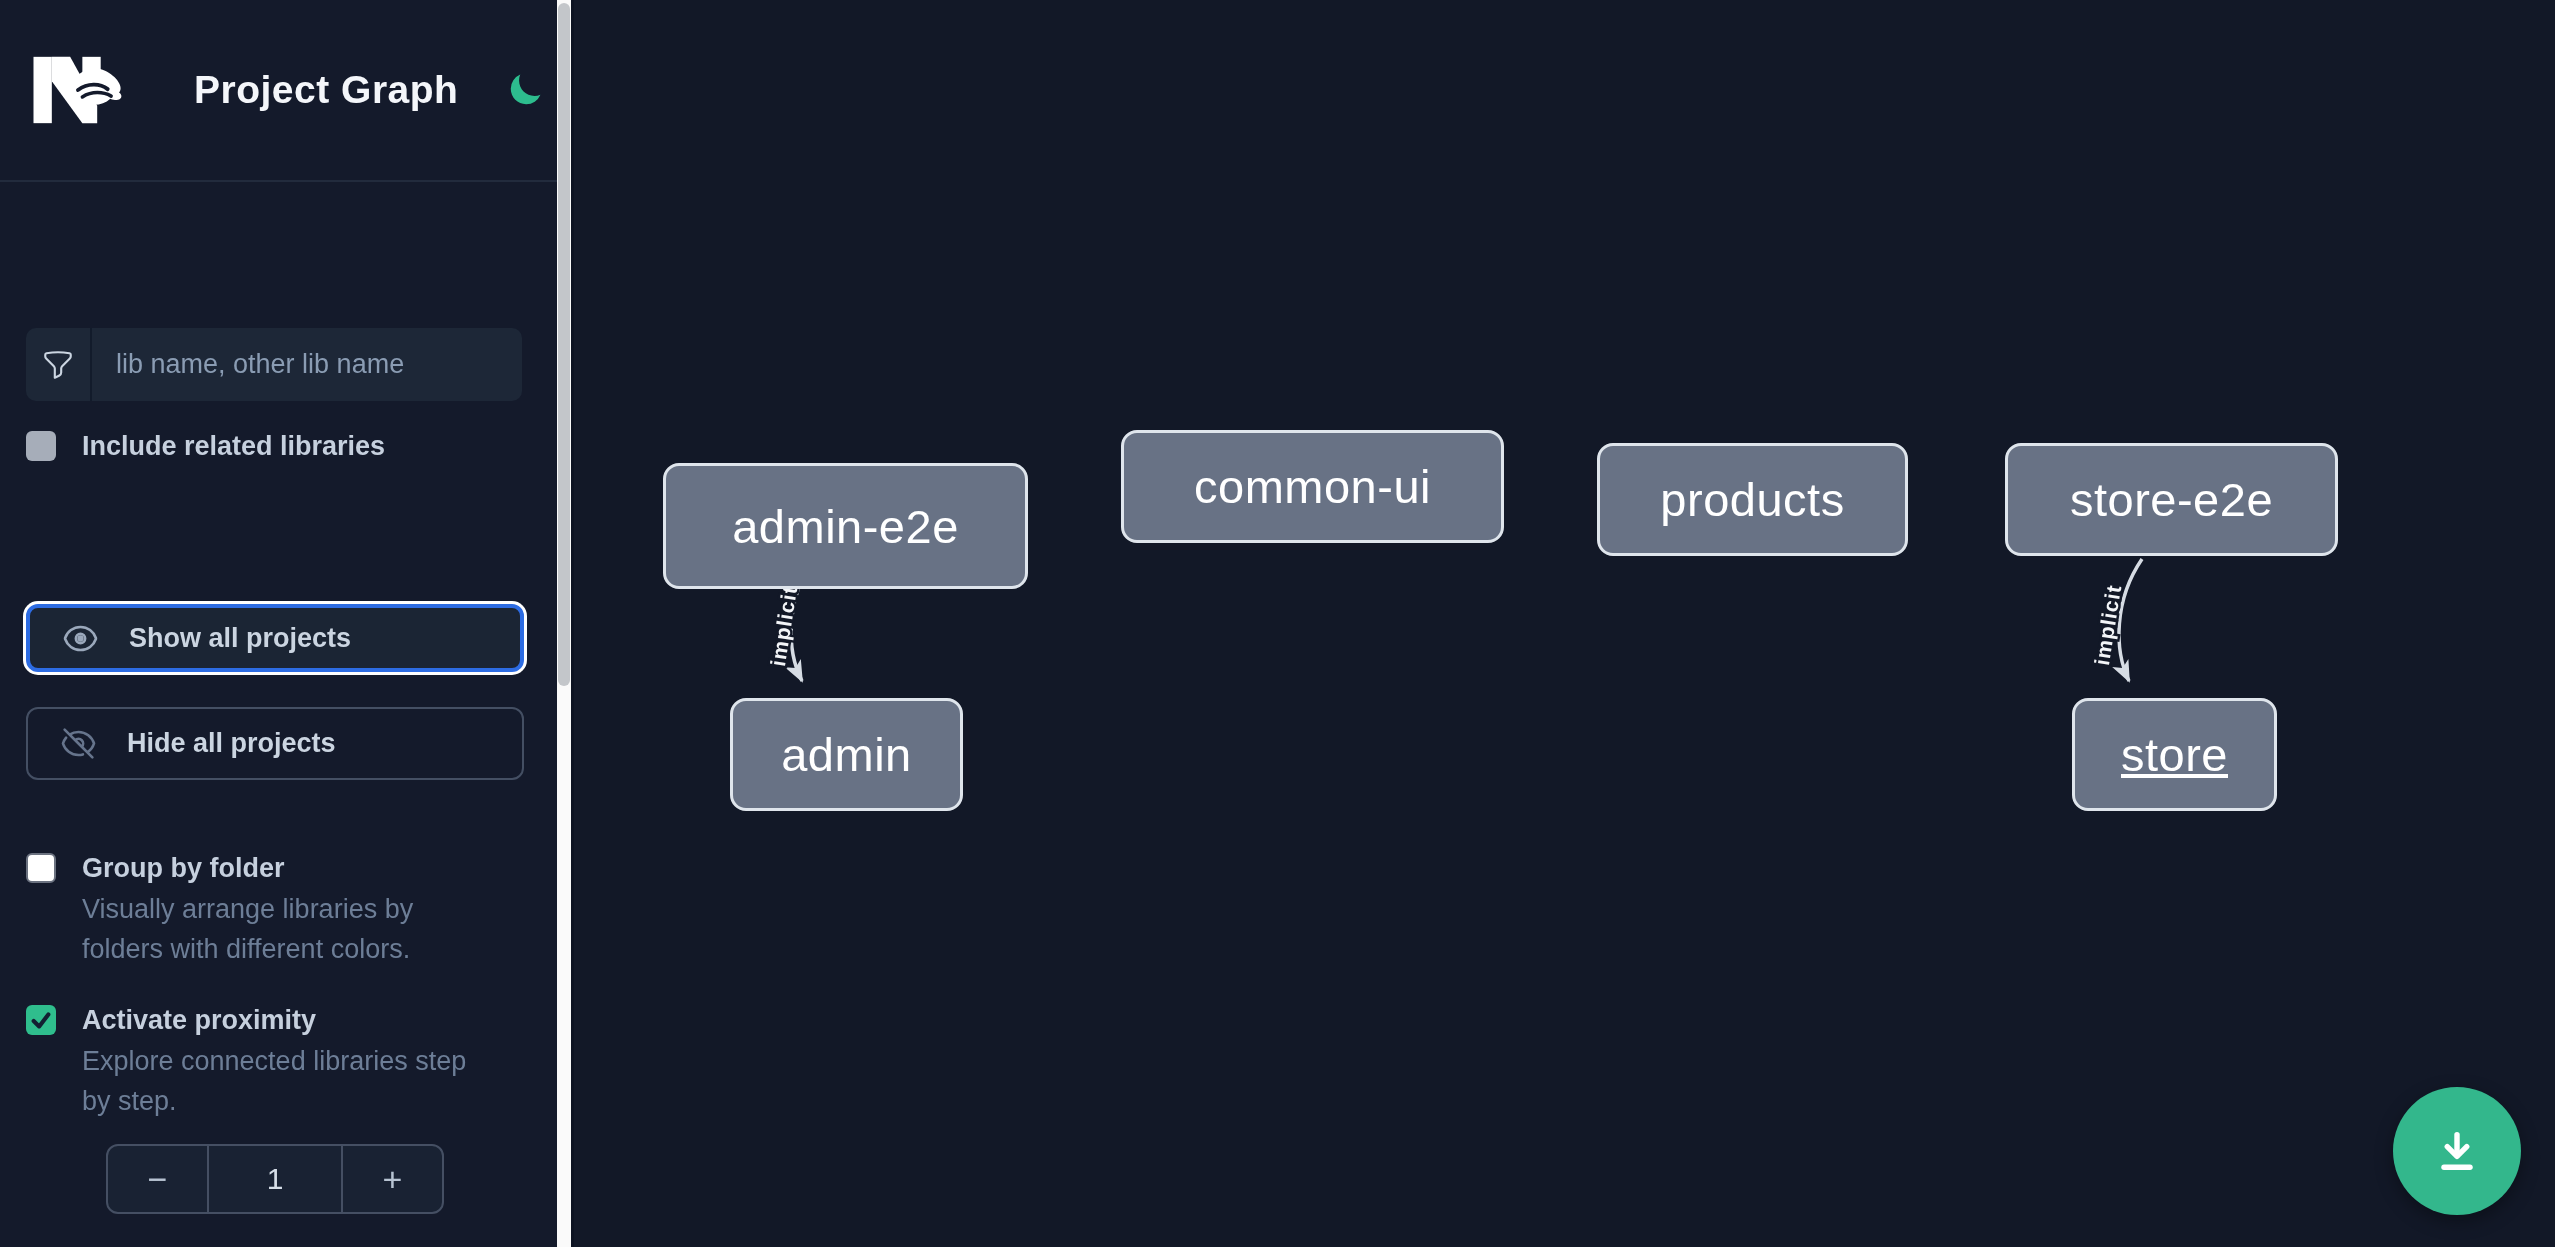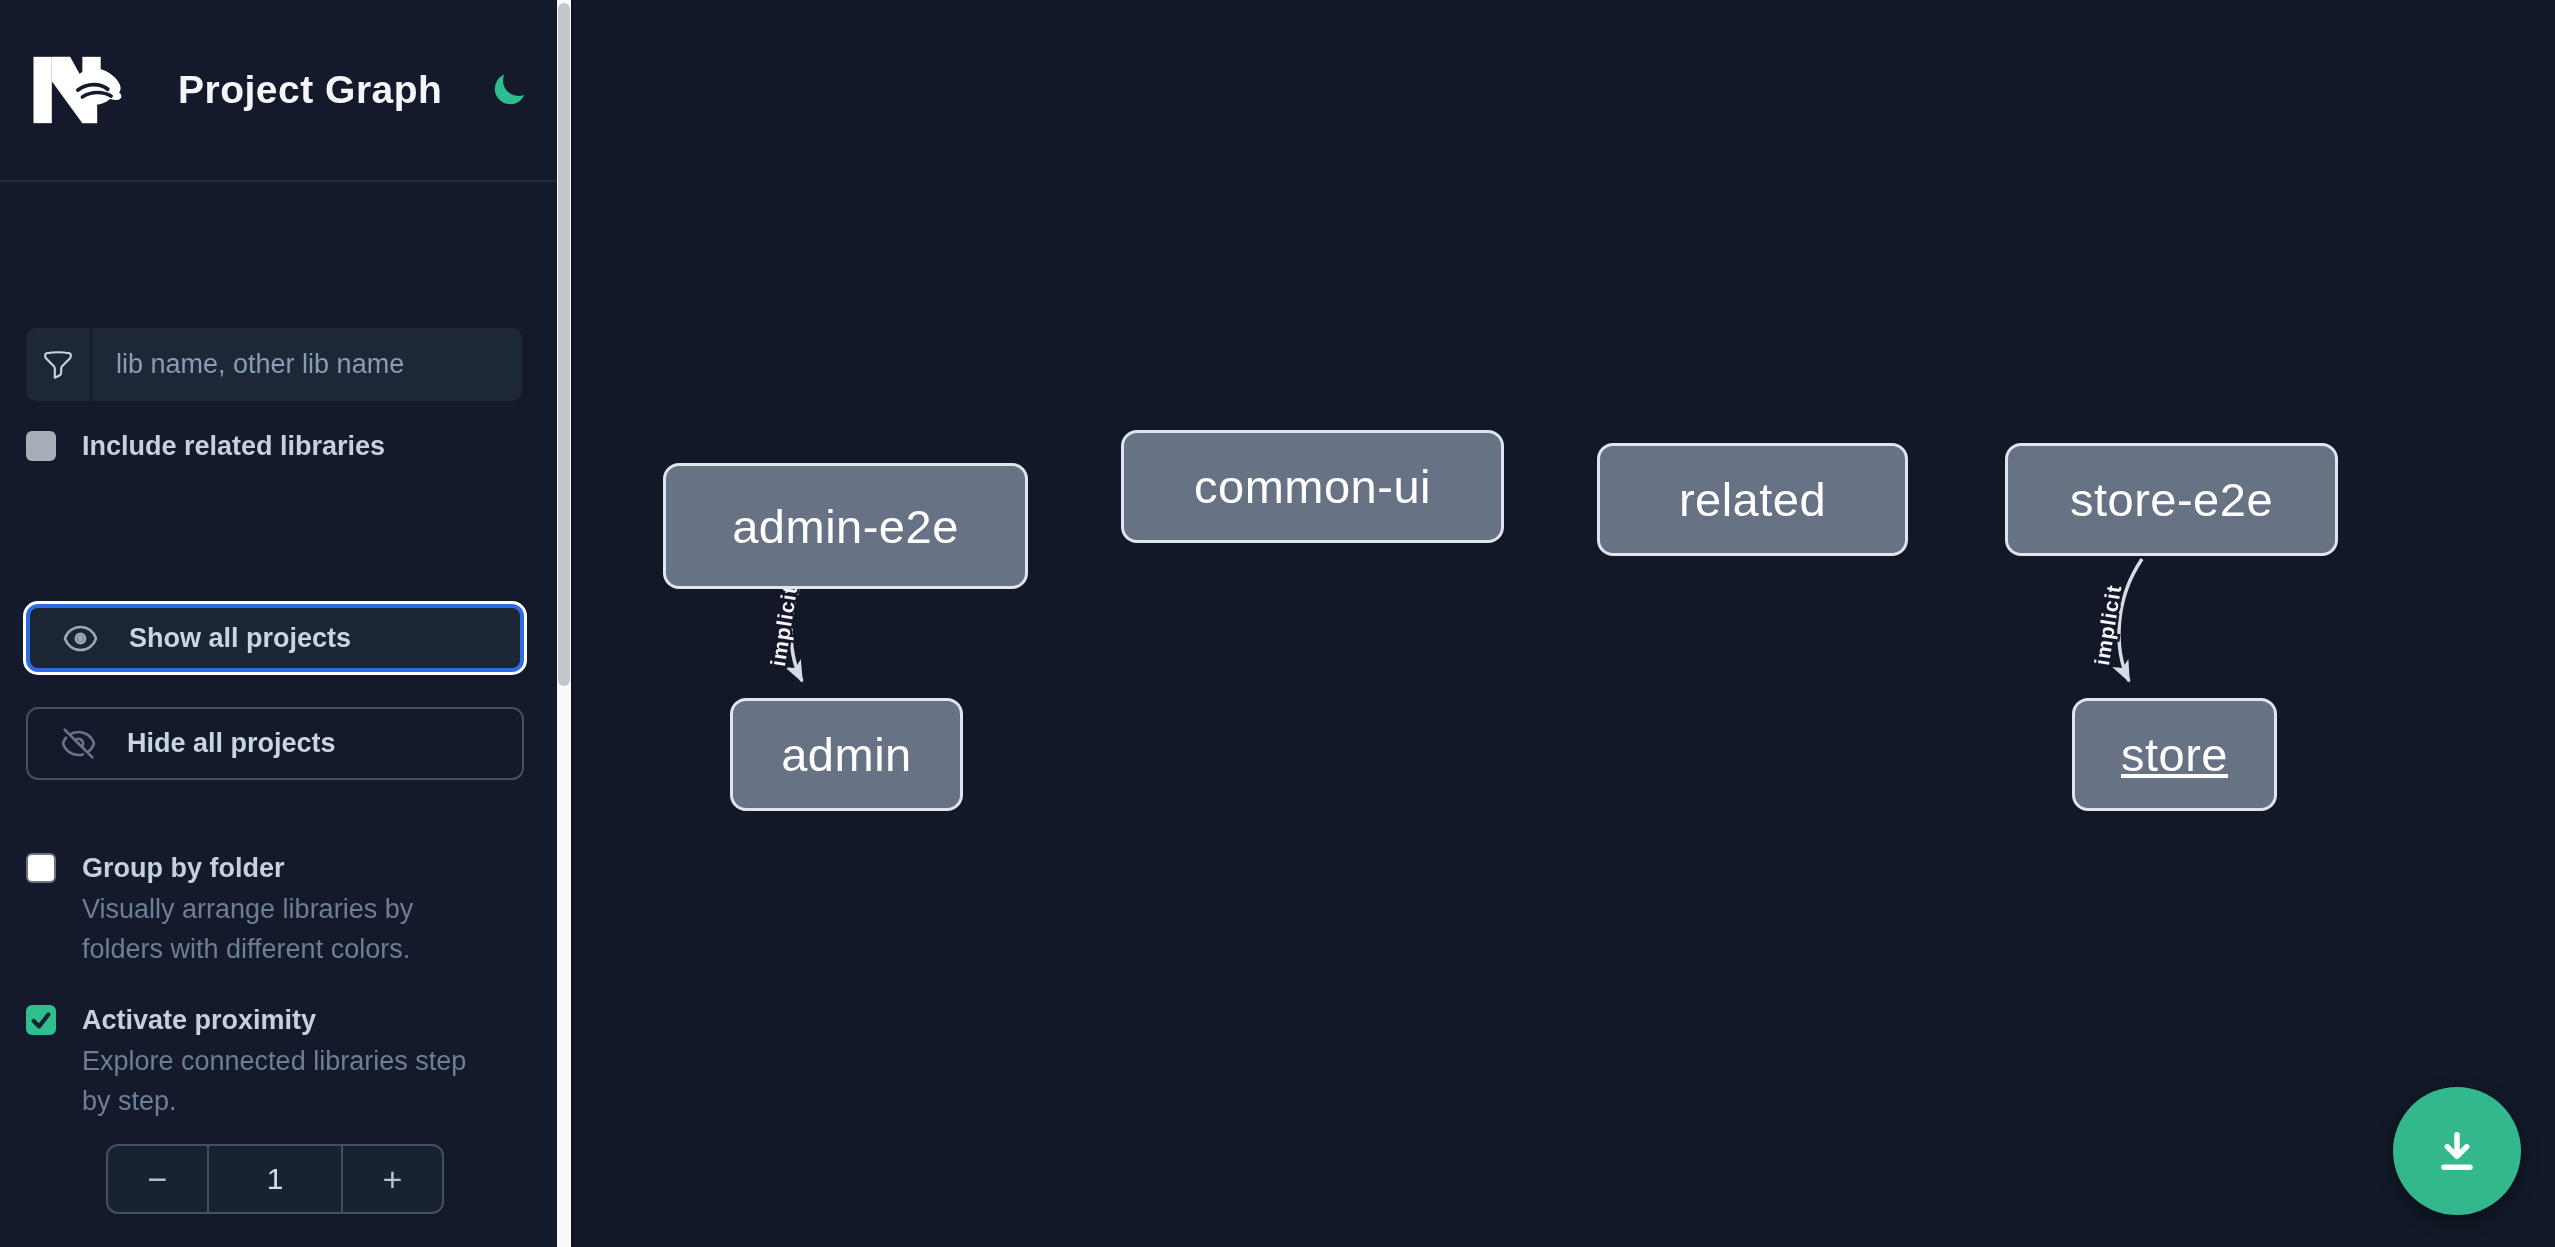--- a/index.html
+++ b/index.html
@@ -6,21 +6,21 @@
   html,body { width:2555px; height:1247px; overflow:hidden; }
   body { background:#111827; font-family:"Liberation Sans", sans-serif; position:relative; }
 
   
   .sidebar { position:absolute; left:0; top:0; width:571px; height:1247px; background:#141a2b; }
   .scroll-track { position:absolute; right:0; top:0; width:14px; height:1247px; background:#fafafa; }
   .scroll-thumb { position:absolute; left:1px; top:3px; width:12px; height:683px; background:#c3c6ca; border-radius:7px; }
 
   .sb-header { position:absolute; left:0; top:0; width:557px; height:182px; display:flex; align-items:center; padding:0 30px; border-bottom:2px solid #222b3d; }
   .nx-logo { width:96px; height:84px; flex:0 0 auto; }
-  .app-title { margin-left:52px; font-size:39px; font-weight:700; color:#f4f6fa; letter-spacing:.5px; white-space:nowrap; }
+  .app-title { margin-left:68px; font-size:39px; font-weight:700; color:#f4f6fa; letter-spacing:.5px; white-space:nowrap; }
   .theme-btn { margin-left:48px; background:none; border:none; cursor:pointer; width:40px; height:40px; display:flex; align-items:center; justify-content:center; }
 
   .tagline { position:absolute; left:26px; top:203px; width:500px; display:flex; gap:21px; align-items:flex-start; color:#9dafc4; font-size:26px; white-space:nowrap; }
   .tagline svg { flex:0 0 auto; margin-top:1px; }
 
   .search-box { position:absolute; left:26px; top:328px; width:496px; height:73px; background:#1d2737; border-radius:10px; display:flex; overflow:hidden; }
   .search-icon-cell { width:66px; display:flex; align-items:center; justify-content:center; border-right:2px solid #121b2b; }
   .search-box input { flex:1; border:none; outline:none; background:transparent; color:#e2e8f0; font-size:27px; padding:0 24px; font-family:"Liberation Sans", sans-serif; }
   .search-box input::placeholder { color:#8a9cb3; }
 
@@ -155,21 +155,21 @@
       <path d="M 813 559 C 786 600 786 650 802 681" class="edge-path" marker-end="url(#arrowhead)"></path>
       <text class="edge-label" transform="translate(791,627) rotate(-81)">implicit</text>
       <path d="M 2142 559 C 2114 600 2114 650 2129 681" class="edge-path" marker-end="url(#arrowhead)"></path>
       <text class="edge-label" transform="translate(2115,626) rotate(-81)">implicit</text>
     </g>
 </svg>
 
 <div id="graph-nodes">
     <div class="node" style="left: 663px; top: 443px; width: 365px; height: 126px; margin-top: 20px;">admin-e2e</div>
     <div class="node" style="left: 1121px; top: 430px; width: 383px; height: 113px;">common-ui</div>
-    <div class="node" style="left: 1597px; top: 443px; width: 311px; height: 113px;">related</div>
+    <div class="node" style="left: 1597px; top: 443px; width: 311px; height: 113px;">products</div>
     <div class="node" style="left: 2005px; top: 443px; width: 333px; height: 113px;">store-e2e</div>
     <div class="node" style="left: 730px; top: 698px; width: 233px; height: 113px;">admin</div>
     <div class="node" style="left: 2072px; top: 698px; width: 205px; height: 113px; text-decoration: underline;">store</div>
   </div>
 
 <button class="fab">
   <svg width="52" height="52" viewBox="0 0 48 48" fill="none" stroke="#ffffff" stroke-width="5" stroke-linecap="round" stroke-linejoin="round">
     <path d="M24 9 V28"></path>
     <path d="M15 20 L24 29 L33 20"></path>
     <path d="M12 39 H36"></path>

